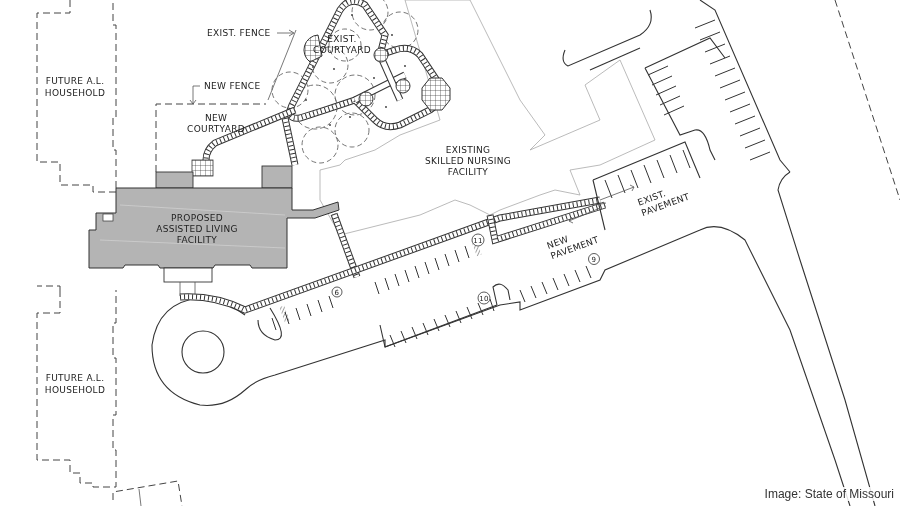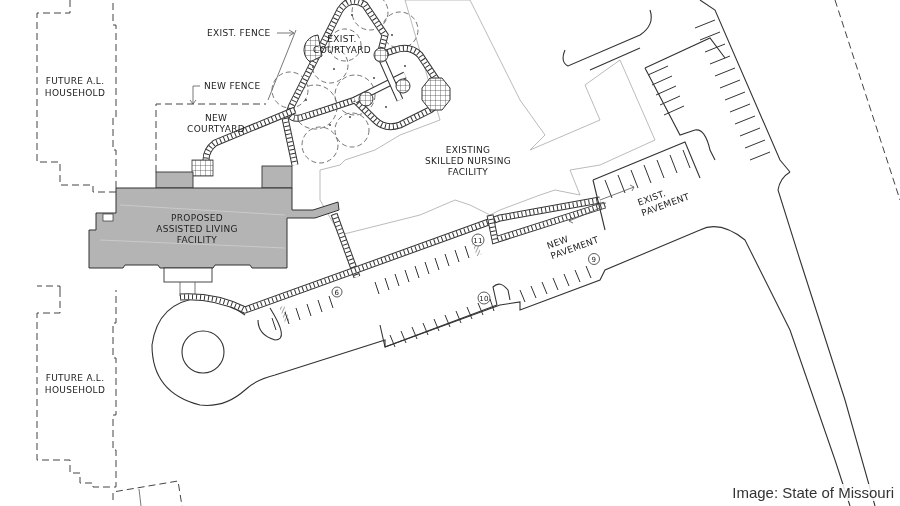--- a/index.html
+++ b/index.html
@@ -9,21 +9,21 @@
     .lbl-sm { font-family: "DejaVu Sans", sans-serif; font-size: 8.5px; fill: #222; letter-spacing: 0.3px; }
     .ln { stroke: #333; stroke-width: 1.1; fill: none; }
     .ln-thin { stroke: #555; stroke-width: 0.8; fill: none; }
     .ln-light { stroke: #aaa; stroke-width: 0.8; fill: none; }
     .dash { stroke: #444; stroke-width: 1; fill: none; stroke-dasharray: 7 4; }
     .dash-tree { stroke: #666; stroke-width: 0.9; fill: none; stroke-dasharray: 5 3; }
     .walk { stroke: #333; stroke-width: 7; fill: none; }
     .walk-in { stroke: #fff; stroke-width: 5; fill: none; }
     .walk-tick { stroke: #333; stroke-width: 5; fill: none; stroke-dasharray: 1 3; }
     .stall { stroke: #333; stroke-width: 1; }
-    .credit { position: absolute; right: 4px; bottom: 5px; font-family: "Liberation Sans", sans-serif; font-size: 15px; color: #333; background: rgba(255,255,255,0.85); padding: 0 2px; margin-left: 9px; }
+    .credit { position: absolute; right: 4px; bottom: 5px; font-family: "Liberation Sans", sans-serif; font-size: 12px; color: #333; background: rgba(255,255,255,0.85); padding: 0 2px; margin-left: 9px; }
   </style>
 </head>
 <body>
 
 <svg id="plan" viewBox="0 0 900 506" xmlns="http://www.w3.org/2000/svg">
   <defs>
     <pattern id="grid" width="5" height="5" patternUnits="userSpaceOnUse">
       <rect width="5" height="5" fill="#fff"></rect>
       <path d="M5 0 L0 0 0 5" stroke="#333" stroke-width="0.7" fill="none"></path>
     </pattern>

